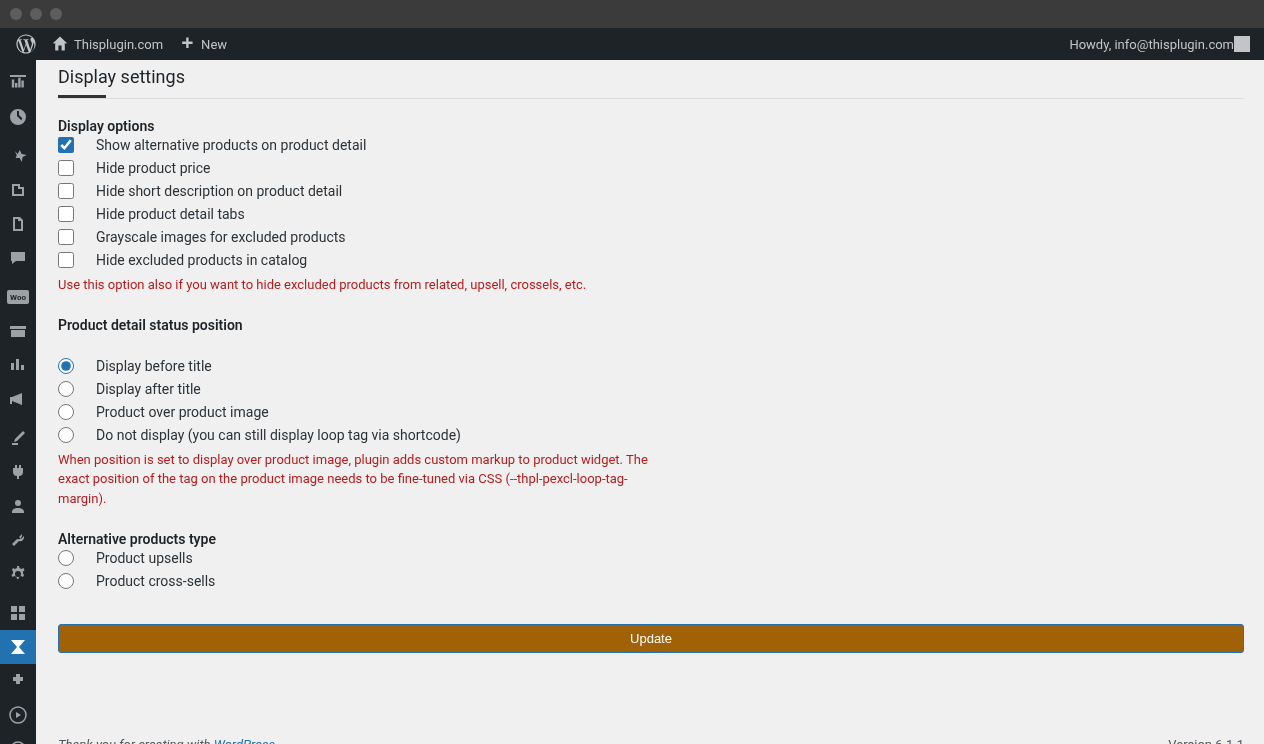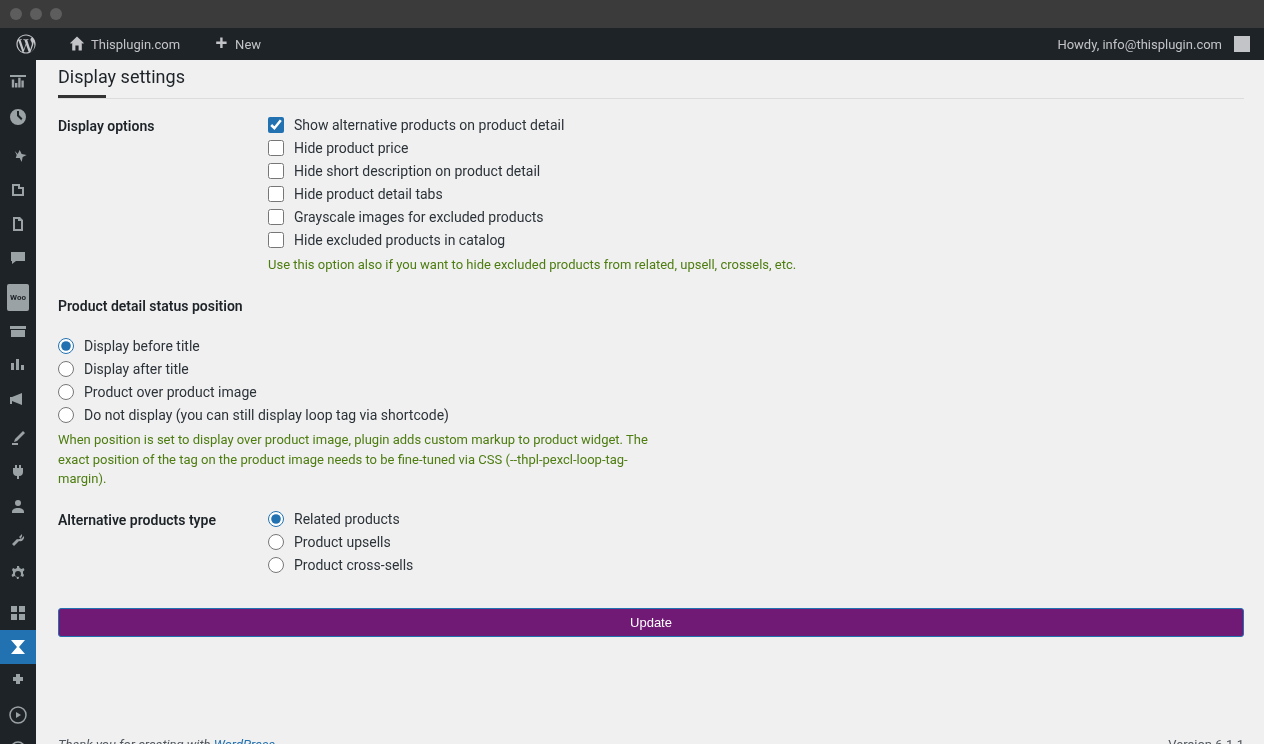--- a/index.html
+++ b/index.html
@@ -2,56 +2,56 @@
 <html><head>
 <meta charset="utf-8">
 <style>
 * { box-sizing: border-box; margin: 0; padding: 0; }
 body { font-family: -apple-system, BlinkMacSystemFont, "Segoe UI", Roboto, sans-serif; font-size: 13px; color: #3c434a; background: #f0f0f1; }
 
 .window-chrome { height: 28px; background: #3b3b3b; display: flex; align-items: center; padding: 0 10px; gap: 8px; }
 .dot { width: 12px; height: 12px; border-radius: 50%; background: #5d5d5d; }
 
 .admin-bar { height: 32px; background: #1d2327; color: #c3c4c7; display: flex; align-items: center; padding: 0 8px; font-size: 13px; }
-.admin-bar-left { display: flex; align-items: center; gap: 17px; }
+.admin-bar-left { display: flex; align-items: center; gap: 0; }
 .admin-bar-item { display: flex; align-items: center; gap: 6px; padding: 0 8px; height: 32px; cursor: pointer; }
-.admin-bar-right { margin-left: auto; display: flex; align-items: center; gap: 12px; padding-right: 6px; }
+.admin-bar-right { margin-left: auto; display: flex; align-items: center; gap: 0; padding-right: 6px; }
 .avatar { width: 16px; height: 16px; background: #c3c4c7; }
 
 .wp-logo { width: 20px; height: 20px; }
 .home-icon, .plus-icon { width: 16px; height: 16px; display: inline-flex; }
 
 .main-wrap { display: flex; min-height: calc(744px - 28px - 32px); }
 
 .sidebar { width: 36px; background: #1d2327; display: flex; flex-direction: column; padding-top: 6px; }
 .sidebar-item { width: 36px; height: 34px; display: flex; align-items: center; justify-content: center; color: rgba(240,246,252,0.6); cursor: pointer; }
 .sidebar-item.active { background: #2271b1; color: #fff; }
 .sidebar-gap { height: 5px; }
 .sidebar svg { width: 20px; height: 20px; }
-.woo-badge { width: 22px; height: 27px; background: rgba(240,246,252,0.6); border-radius: 2px; color:#1d2327; font-size:8px; font-weight:700; display:flex; align-items:center; justify-content:center; }
+.woo-badge { width: 22px; height: 14px; background: rgba(240,246,252,0.6); border-radius: 2px; color:#1d2327; font-size:8px; font-weight:700; display:flex; align-items:center; justify-content:center; }
 
 .content { flex: 1; padding: 0 20px 0 22px; position: relative; display:flex; flex-direction:column; }
 
 .section-title { font-size: 18px; font-weight: 400; color: #1d2327; padding: 6px 0 8px; }
 .title-underline { height: 3px; width: 48px; background: #333; margin-bottom: 0; }
 .hr { height: 1px; background: #dcdcde; margin-bottom: 18px; }
 
 .form-table { width: 100%; }
-.form-row { display: flex; margin-bottom: 22px; }
+.form-row { display: flex; margin-bottom: 22px; flex-direction: column; }
 .form-label { width: 210px; font-weight: 600; color: #1d2327; font-size: 14px; padding-top: 0; line-height: 1.4; }
 .form-field { flex: 1; }
 
-.check-row, .radio-row { display: flex; align-items: center; gap: 10px; margin-bottom: 7px; font-size: 14px; color: #2c3338; }
+.check-row, .radio-row { display: flex; align-items: center; gap: 22px; margin-bottom: 7px; font-size: 14px; color: #2c3338; }
 .check-row input[type=checkbox] { width: 16px; height: 16px; accent-color: #2271b1; cursor:pointer; border:1px solid #8c8f94; border-radius:3px; }
 .radio-row input[type=radio] { width: 16px; height: 16px; accent-color: #2271b1; cursor:pointer; }
 .check-row label, .radio-row label { cursor: pointer; }
 
-.description { color: #4d7c0f; font-size: 13px; line-height: 1.5; margin-top: 2px; max-width: 590px; }
-
-.button-primary { background: #701a75; border: 1px solid #2271b1; color: #fff; padding: 6px 14px; font-size: 13px; border-radius: 3px; cursor: pointer; margin-top: 6px; }
+.description { color: #b91c1c; font-size: 13px; line-height: 1.5; margin-top: 2px; max-width: 590px; }
+
+.button-primary { background: #a16207; border: 1px solid #2271b1; color: #fff; padding: 6px 14px; font-size: 13px; border-radius: 3px; cursor: pointer; margin-top: 6px; }
 
 .footer { margin-top: auto; padding: 18px 0 14px; display: flex; align-items: center; font-size: 13px; color: #50575e; font-style: italic; }
 .footer a { color: #2271b1; text-decoration: underline; }
 .footer .version { margin-left: auto; font-style: normal; }
 </style>
 </head>
 <body>
 
 <div class="window-chrome">
   <div class="dot"></div>
@@ -254,24 +254,20 @@
               <label>Do not display (you can still display loop tag via shortcode)</label>
             </div>
             <div class="description">When position is set to display over product image, plugin adds custom markup to product widget. The exact position of the tag on the product image needs to be fine-tuned via CSS (--thpl-pexcl-loop-tag-margin).</div>
           </div>
       </div>
 
       <div class="form-row">
         <div class="form-label">Alternative products type</div>
         <div class="form-field" id="alt-products-field">
             <div class="radio-row">
-              <input type="radio" name="alt-products" checked="" style="">
-              <label>Related products</label>
-            </div>
-            <div class="radio-row">
               <input type="radio" name="alt-products" style="">
               <label>Product upsells</label>
             </div>
             <div class="radio-row">
               <input type="radio" name="alt-products" style="">
               <label>Product cross-sells</label>
             </div>
           </div>
       </div>
 

